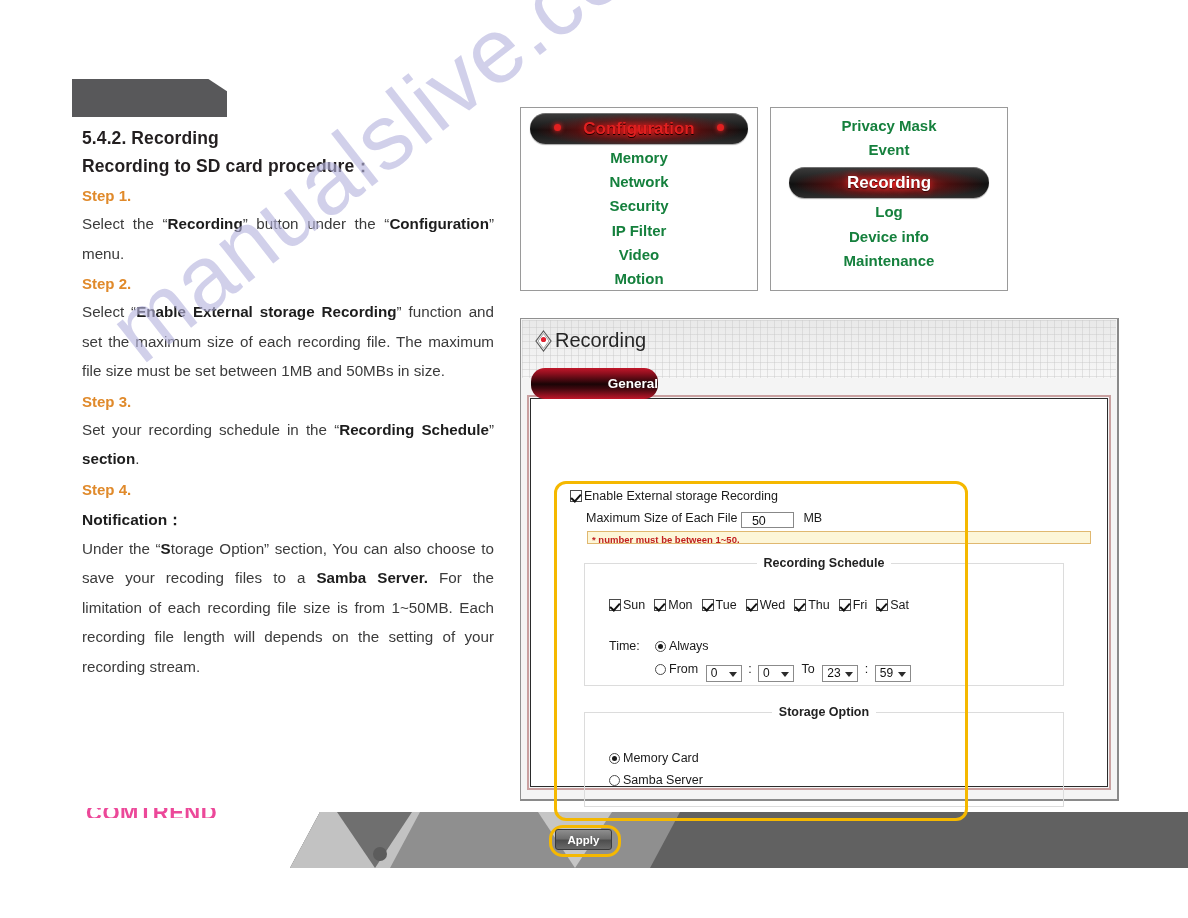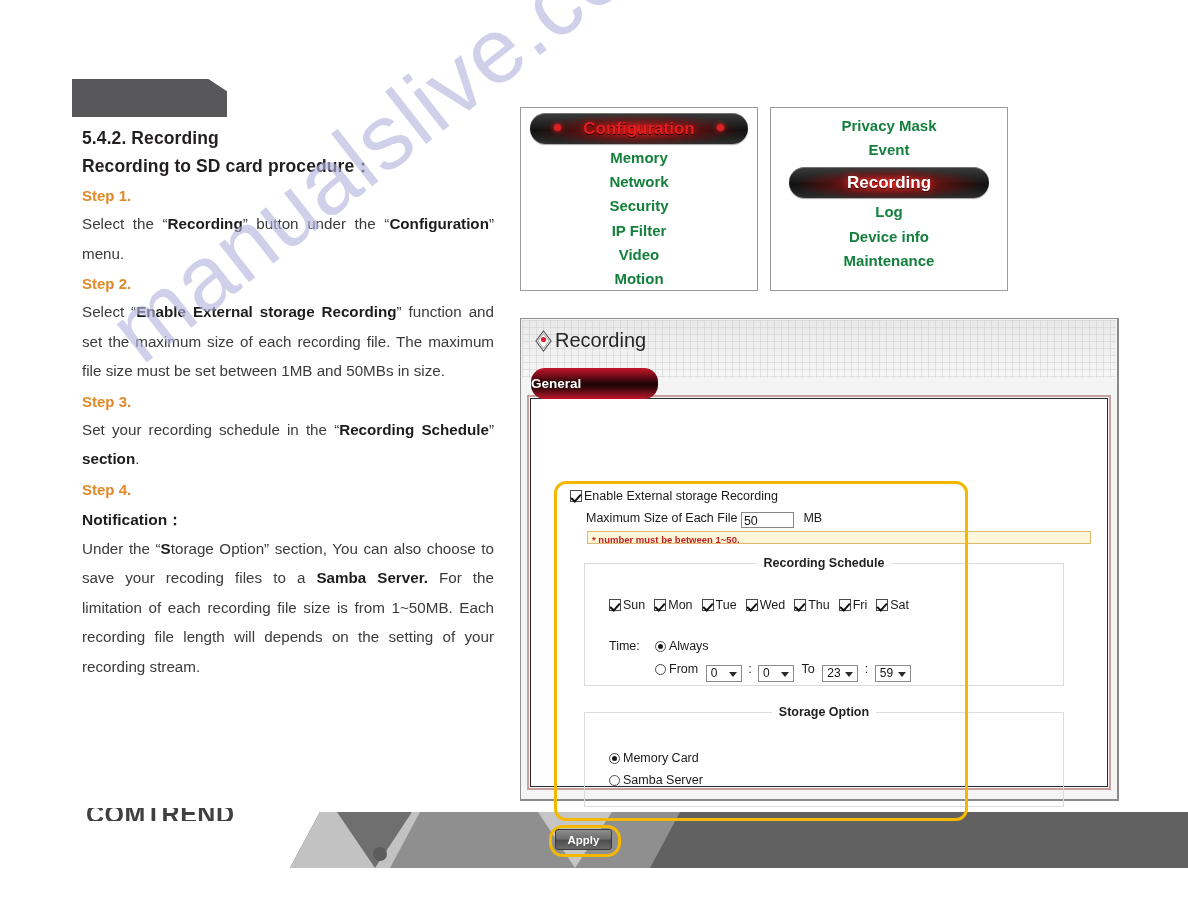--- a/index.html
+++ b/index.html
@@ -79,24 +79,24 @@
     font-weight: bold;
     color: #1d1d1d;
     line-height: 29px;
     margin: 2px 0 0 0;
   }
 
   
   #logo {
     position: absolute;
     left: 86px; top: 800px;
-    font-size: 25px;
+    font-size: 22px;
     font-weight: bold;
     letter-spacing: .5px;
-    color: #404040;
+    color: #ec4899;
     font-family: "Liberation Sans", sans-serif;
     z-index: 20;
   }
   #logo .strike {
     position: relative;
   }
   #logo .strike::before {
     content: "";
     position: absolute;
     left: -1px; right: -1px;
@@ -218,21 +218,21 @@
   #tab-general {
     position: absolute;
     left: 10px; top: 49px;
     width: 127px; height: 31px;
     background: linear-gradient(to bottom, #c1172a 0%, #8d0f1e 18%, #1a0406 52%, #3d080e 66%, #c1172a 100%);
     color: #ffffff;
     font-size: 13.5px;
     font-weight: bold;
     display: flex;
     align-items: center;
-    justify-content: flex-start;
+    justify-content: flex-end;
     z-index: 4;
     border-radius: 14px;
   }
   #panel-body {
     position: absolute;
     left: 9px; top: 79px;
     width: 576px; height: 387px;
     background: #ffffff;
     border: 1px solid #2b2b2b;
     outline: 2px solid #c9a0a0;
@@ -302,21 +302,21 @@
     background: #1a1a1a;
   }
   .txtbox {
     display: inline-block;
     width: 53px; height: 16px;
     border: 1px solid #888;
     background: #fff;
     vertical-align: -3px;
     font-size: 12.5px;
     line-height: 16px;
-    padding: 0 2px;
+    padding: 0 10px;
     box-sizing: border-box;
     color: #111;
     font-family: "Liberation Sans", sans-serif;
   }
   .warnbar {
     position: absolute;
     background: #fdf6d8;
     border: 1px solid #e0b870;
     color: #c02020;
     font-size: 9.5px;

